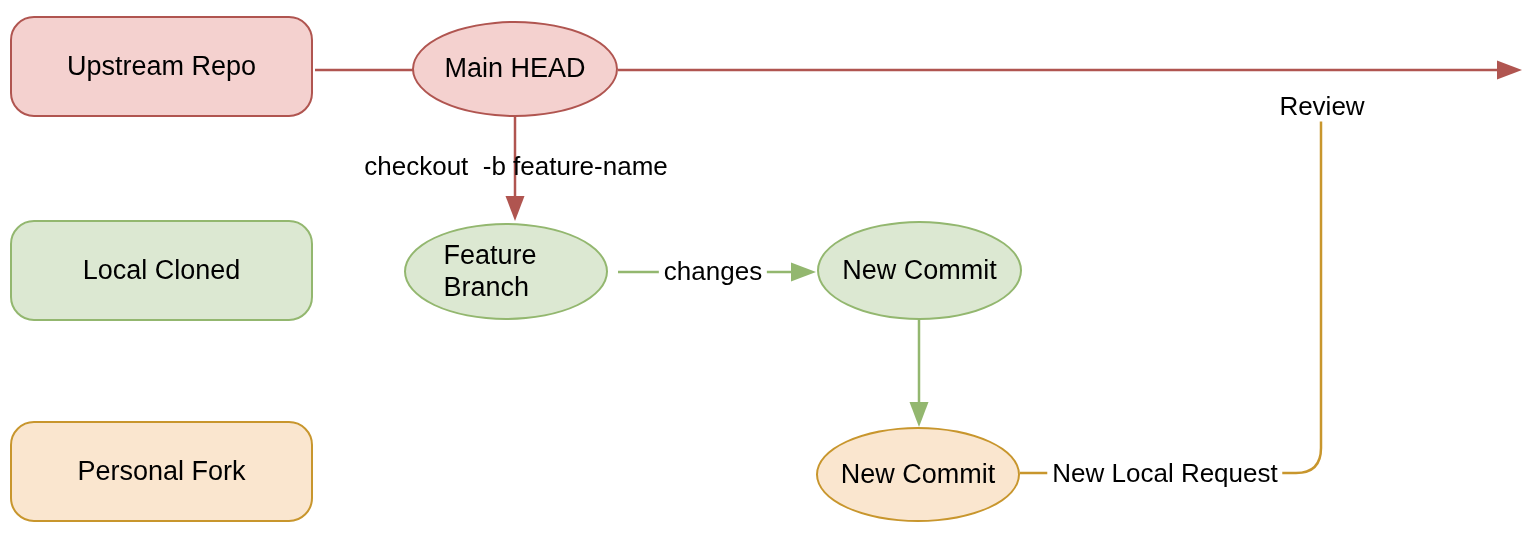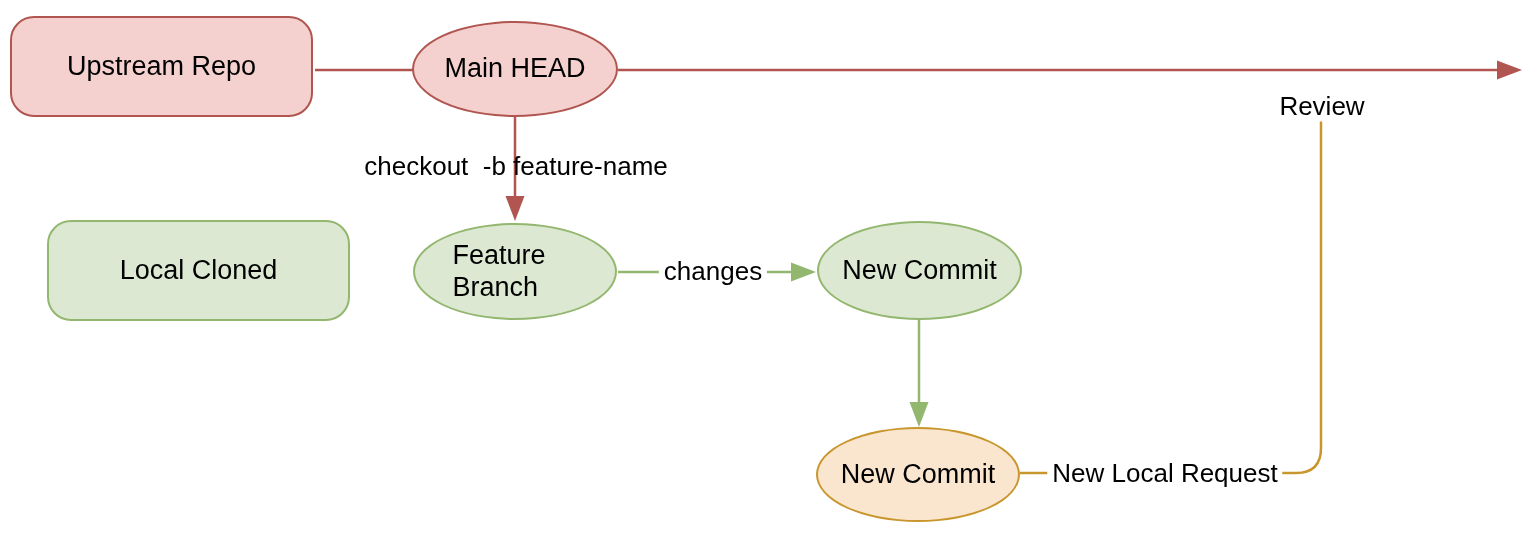--- a/index.html
+++ b/index.html
@@ -29,21 +29,21 @@
     border-radius: 24px;
     border: 2.5px solid;
     box-sizing: border-box;
     display: flex;
     align-items: center;
     justify-content: center;
     font-size: 27px;
     white-space: nowrap;
   }
   .lane.red    { background: var(--red-fill);    border-color: var(--red-stroke); }
-  .lane.green  { background: var(--green-fill);  border-color: var(--green-stroke); margin-left: 37px; }
+  .lane.green  { background: var(--green-fill);  border-color: var(--green-stroke); }
   .lane.orange { background: var(--orange-fill); border-color: var(--gold-stroke); }
 
   .node {
     position: absolute;
     border-radius: 50%;
     border: 2.5px solid;
     box-sizing: border-box;
     display: flex;
     align-items: center;
     justify-content: center;
@@ -59,21 +59,21 @@
 
   .edge-label {
     position: absolute;
     font-size: 26px;
     white-space: pre;
     transform: translate(-50%, -50%);
   }
   .edge-label.boxed { background: var(--background, #fff); padding: 0 5px; }
 
   #node-main-head        { left: 412px; top: 21px;  width: 206px; height: 96px; }
-  #node-feature-branch   { left: 413px; top: 223px; width: 204px; height: 97px; }
+  #node-feature-branch   { left: 404px; top: 223px; width: 204px; height: 97px; }
   #node-new-commit-local { left: 817px; top: 221px; width: 205px; height: 99px; }
   #node-new-commit-fork  { left: 816px; top: 427px; width: 204px; height: 95px; }
 
   #lane-upstream { top: 16px; }
   #lane-local    { top: 220px; }
   #lane-fork     { top: 421px; }
 
   #label-checkout     { left: 516px;  top: 166px; }
   #label-changes      { left: 713px;  top: 271px; }
   #label-push         { left: 925px;  top: 364px; }
@@ -104,20 +104,23 @@
     <path class="stroke-gold" d="M 1020 473 L 1296 473 Q 1321 473 1321 448 L 1321 118"></path>
     <polygon class="fill-gold" points="1321,94 1311.5,119 1330.5,119"></polygon>
   </svg>
 
   <div id="lane-upstream" class="lane red">
     <span>Upstream Repo</span>
   </div>
   <div id="lane-local" class="lane green">
     <span>Local Cloned</span>
   </div>
+  <div id="lane-fork" class="lane orange">
+    <span>Personal Fork</span>
+  </div>
 
   <div id="node-main-head" class="node red">
     <span class="lbl">Main HEAD</span>
   </div>
   <div id="node-feature-branch" class="node green">
     <span class="lbl wrap">Feature Branch</span>
   </div>
   <div id="node-new-commit-local" class="node green">
     <span class="lbl">New Commit</span>
   </div>

